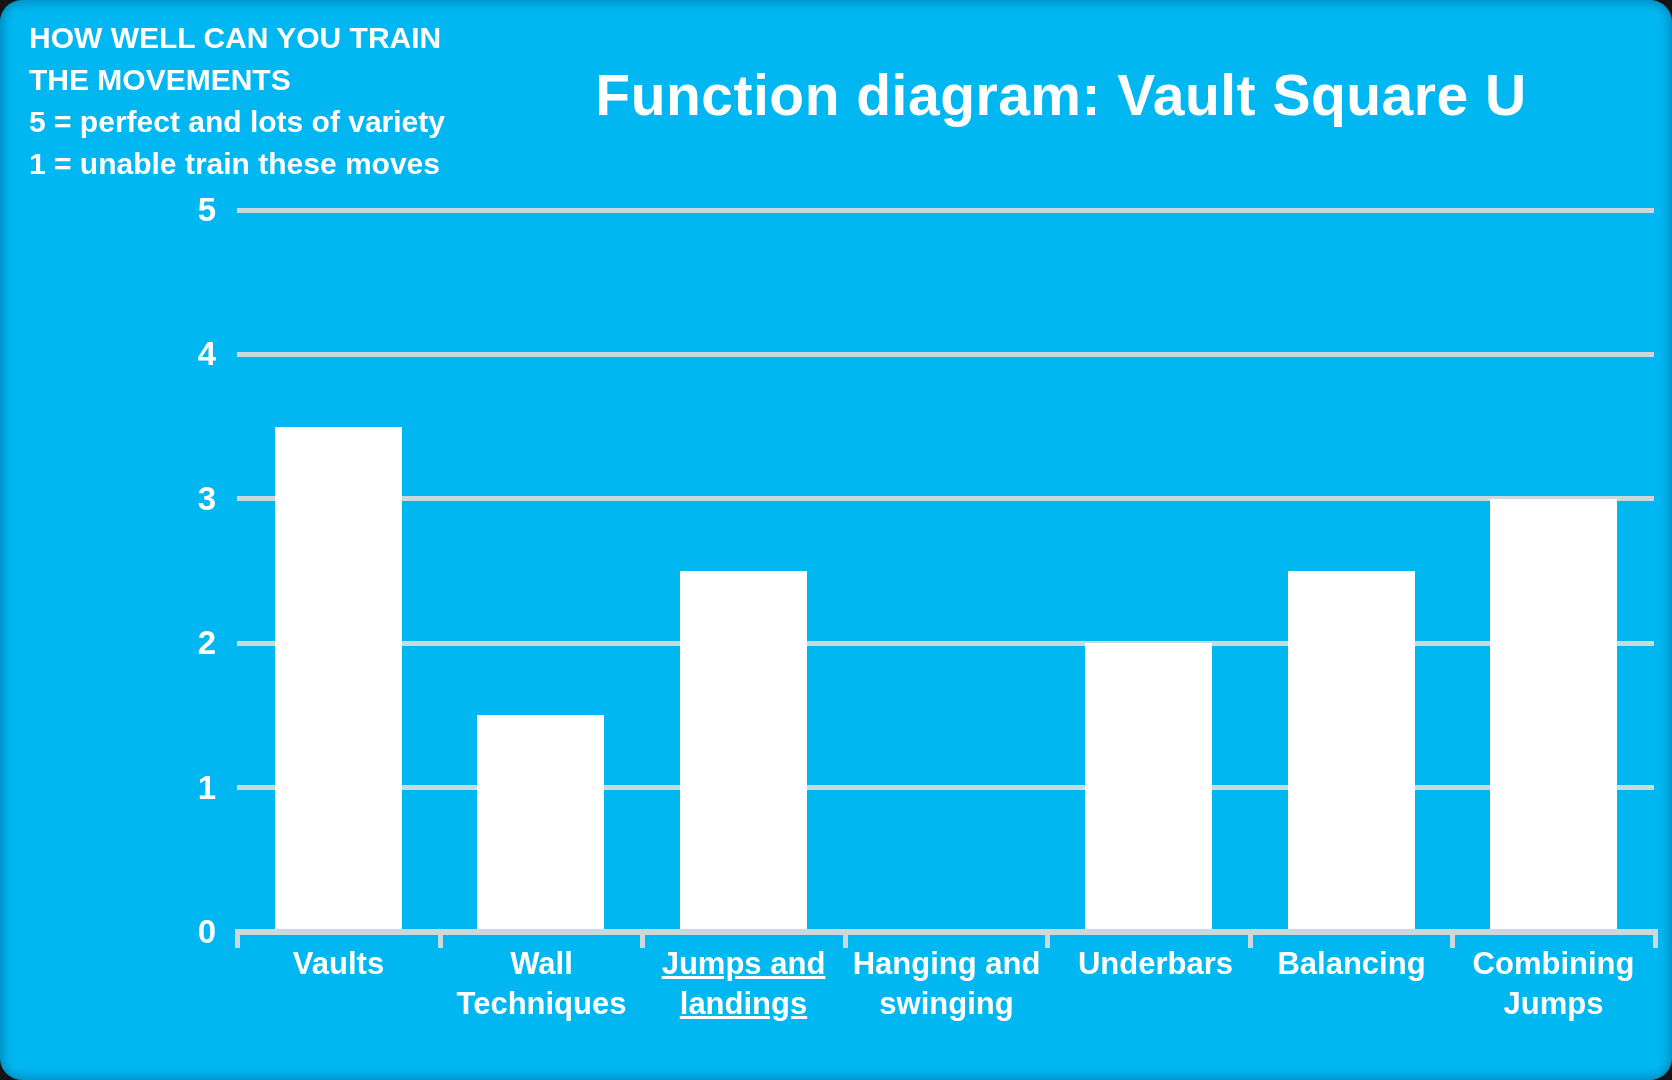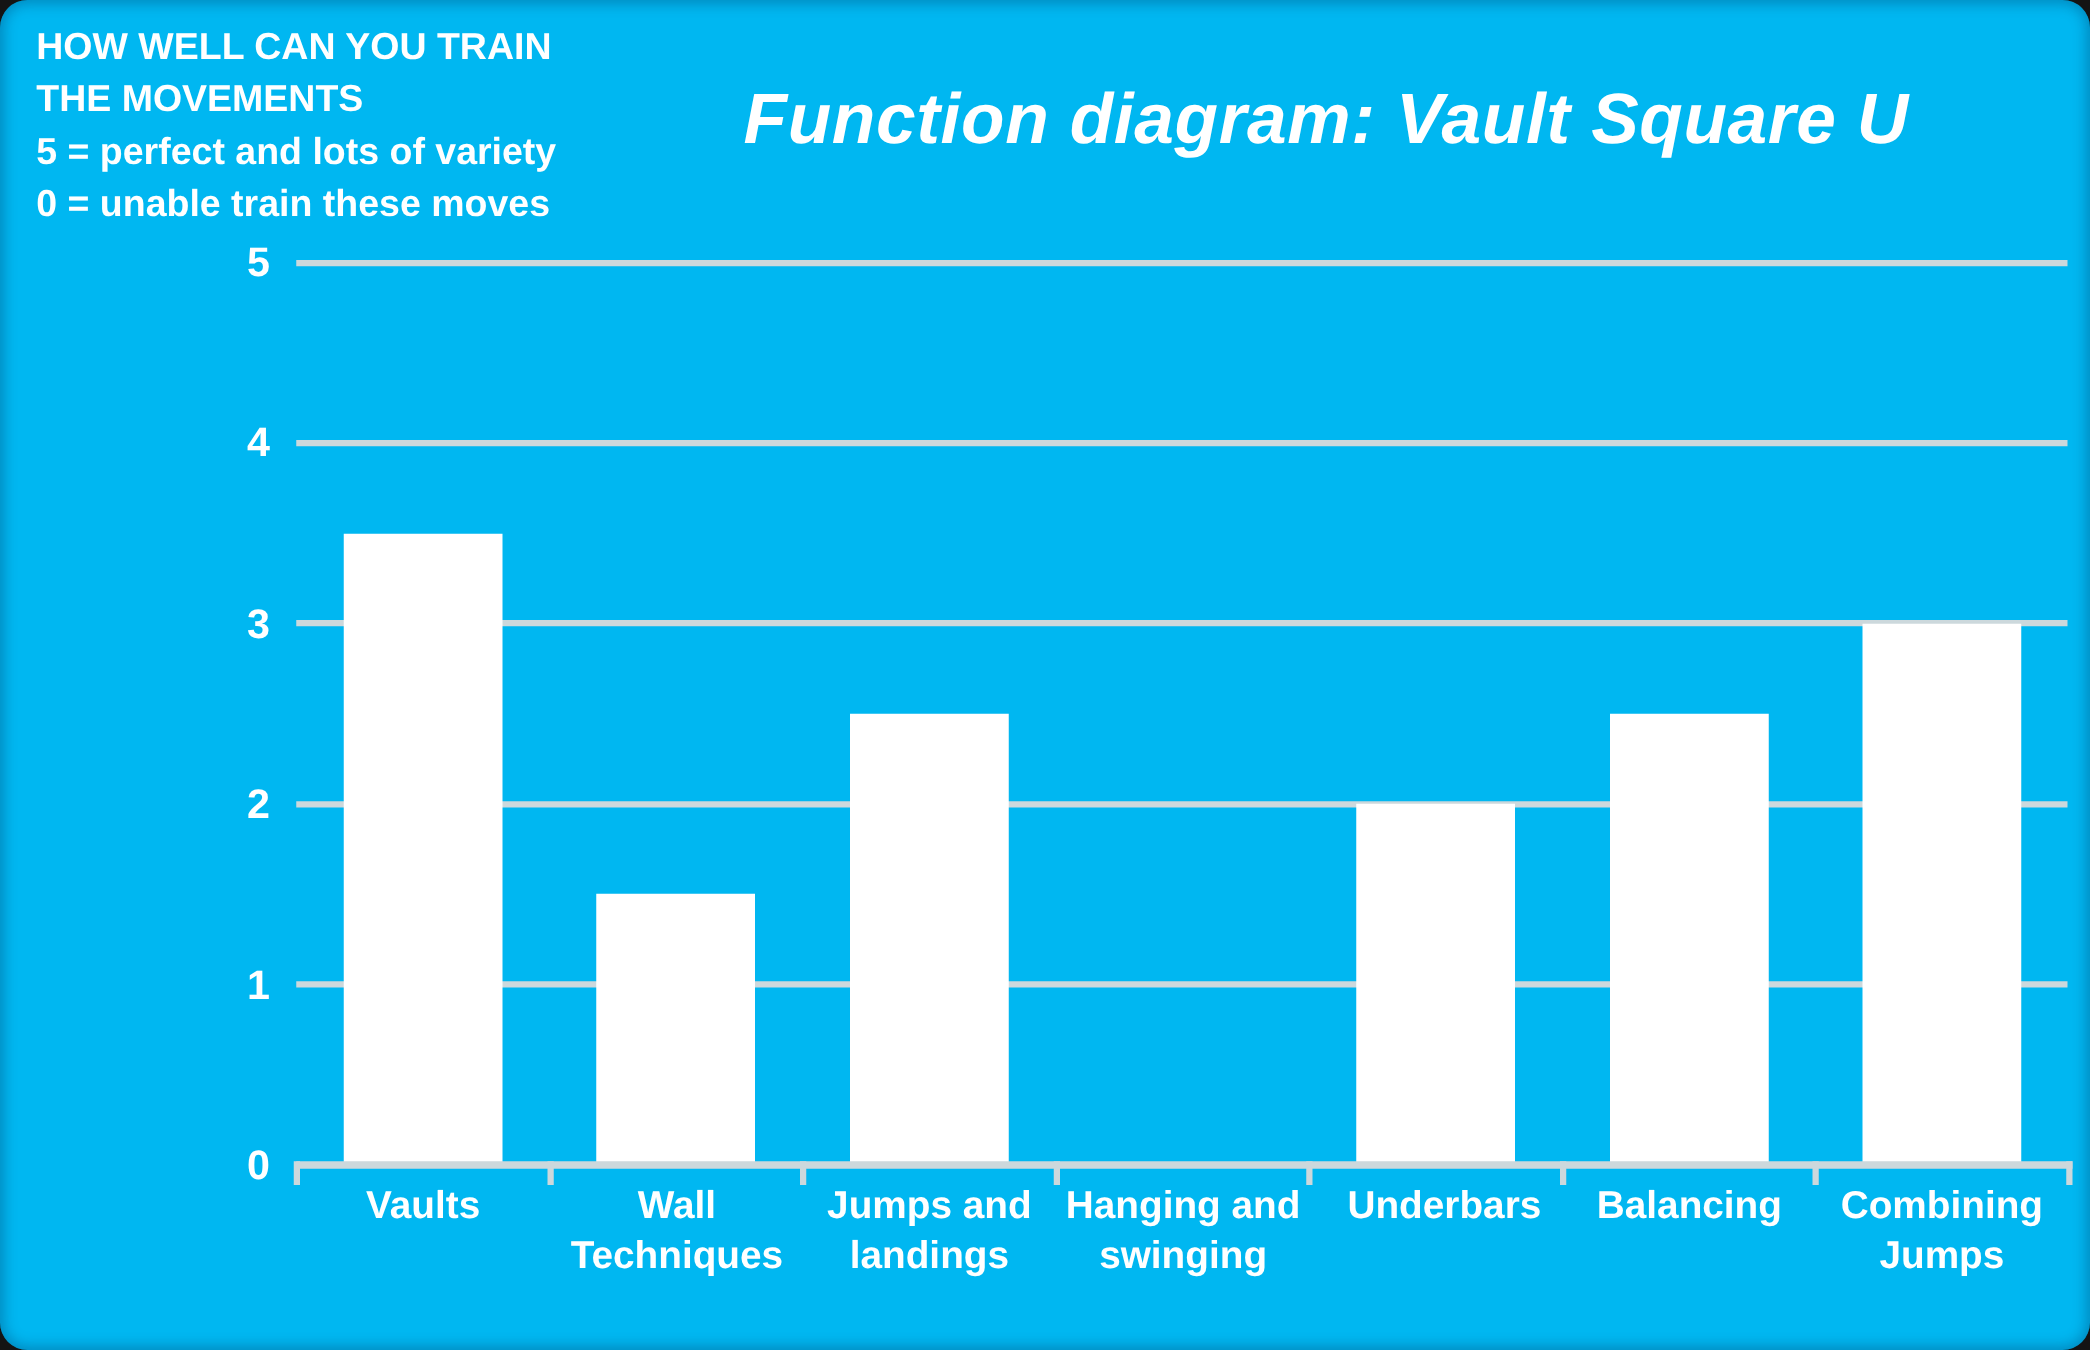--- a/index.html
+++ b/index.html
@@ -32,21 +32,20 @@
     left: 520px;
     right: 70px;
     top: 62px;
     margin: 0;
     text-align: center;
     color: var(--fg, #ffffff);
     font-size: 57px;
     font-weight: bold;
     letter-spacing: 0.5px;
     white-space: nowrap;
-    font-style: italic;
   }
   .plot { position: absolute; inset: 0; }
   .gridline {
     position: absolute;
     height: 5px;
     background: var(--grid, #ccd8dc);
   }
   .x-axis {
     position: absolute;
     height: 6px;
@@ -85,21 +84,21 @@
 </style>
 </head>
 <body>
 
 <div class="stage">
 
   <div class="note">
     <div>HOW WELL CAN YOU TRAIN</div>
     <div>THE MOVEMENTS</div>
     <div>5 = perfect and lots of variety</div>
-    <div>0 = unable train these moves</div>
+    <div>1 = unable train these moves</div>
   </div>
 
   <h1 class="chart-title">Function diagram: Vault Square U</h1>
 
   <div class="plot" id="plot">
       <div class="y-label" style="top: 911px;">0</div>
       <div class="gridline" style="left: 237px; width: 1417px; top: 785px;"></div>
       <div class="y-label" style="top: 767px;">1</div>
       <div class="gridline" style="left: 237px; width: 1417px; top: 641px;"></div>
       <div class="y-label" style="top: 622px;">2</div>
@@ -119,20 +118,20 @@
       <div class="x-tick" style="left: 235px; top: 929px;"></div>
       <div class="x-tick" style="left: 438px; top: 929px;"></div>
       <div class="x-tick" style="left: 640px; top: 929px;"></div>
       <div class="x-tick" style="left: 843px; top: 929px;"></div>
       <div class="x-tick" style="left: 1045px; top: 929px;"></div>
       <div class="x-tick" style="left: 1248px; top: 929px;"></div>
       <div class="x-tick" style="left: 1450px; top: 929px;"></div>
       <div class="x-tick" style="left: 1653px; top: 929px;"></div>
       <div class="cat-label" style="left: 237px; width: 203px; text-align: center;">Vaults</div>
       <div class="cat-label" style="left: 440px; width: 203px;">Wall Techniques</div>
-      <div class="cat-label" style="left: 642px; width: 203px;">Jumps and landings</div>
+      <div class="cat-label" style="left: 642px; width: 203px; text-decoration: underline;">Jumps and landings</div>
       <div class="cat-label" style="left: 845px; width: 203px;">Hanging and swinging</div>
       <div class="cat-label" style="left: 1054px; width: 203px;">Underbars</div>
       <div class="cat-label" style="left: 1250px; width: 203px;">Balancing</div>
       <div class="cat-label" style="left: 1452px; width: 203px;">Combining Jumps</div>
     </div>
 
 </div>
 
 </body></html>

